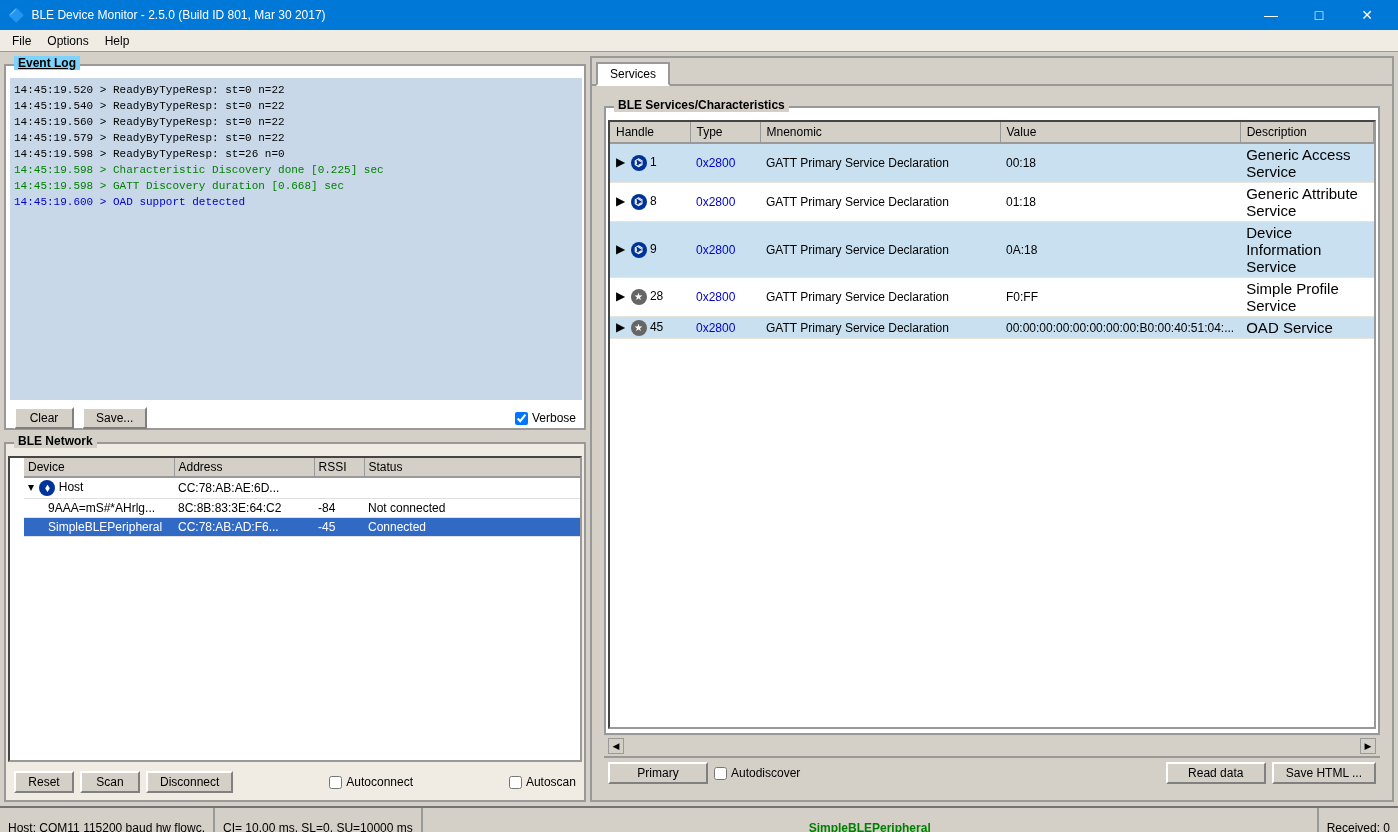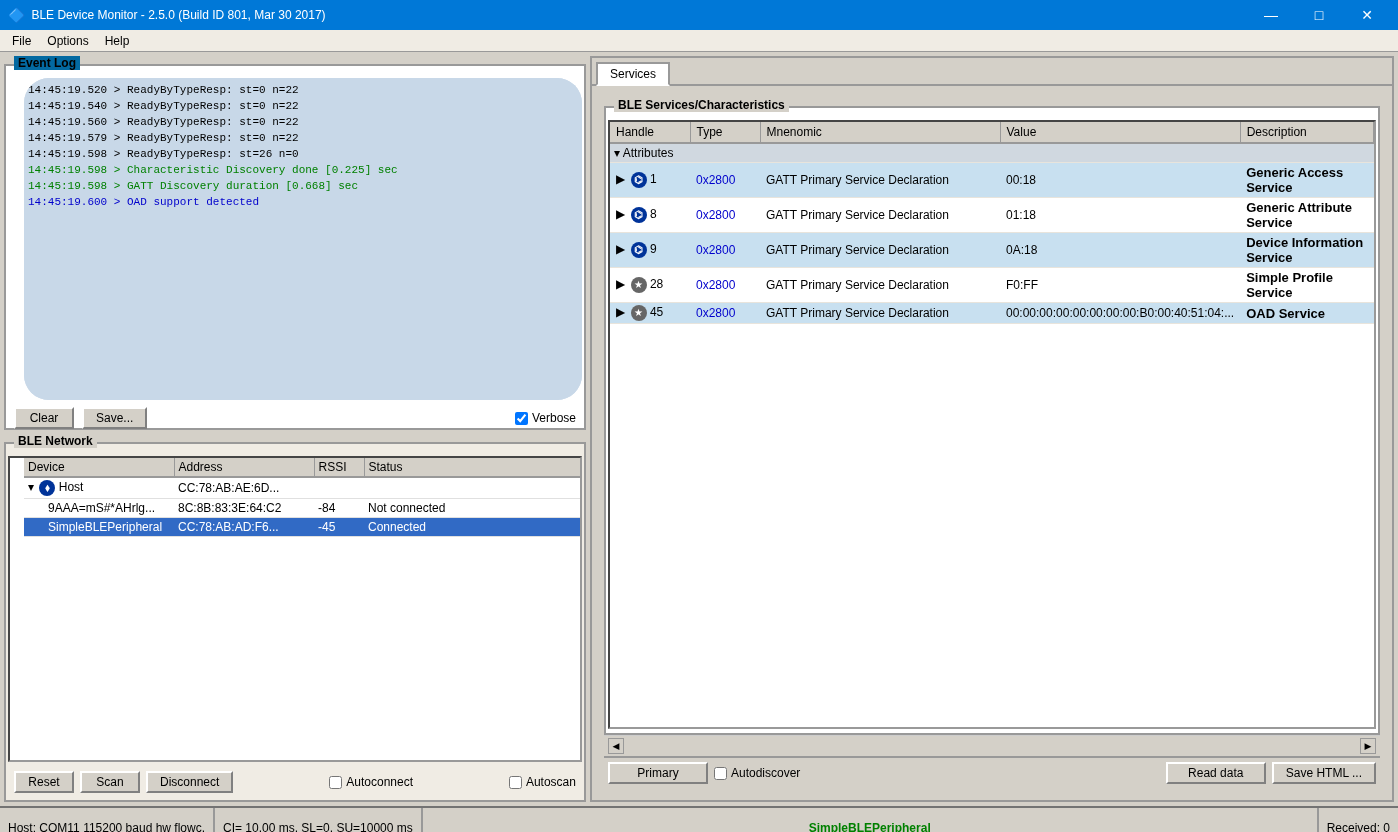--- a/index.html
+++ b/index.html
@@ -89,29 +89,29 @@
 
     
     .event-log-group {
       flex: 1;
       border: 2px solid #999;
       background: #ffffff;
       position: relative;
       margin-top: 8px;
     }
     .event-log-group .group-box-title {
-      background: #0369a1;
+      background: #7dd3fc;
+      text-decoration: underline;
     }
     .event-log-content {
       height: calc(100% - 40px);
       overflow: hidden;
       background: #c8d8e8;
       position: relative;
-      margin: 12px 2px 2px 18px;
-      border-radius: 25px;
+      margin: 12px 2px 2px 4px;
     }
     .event-log-scroll {
       height: 100%;
       overflow-y: scroll;
       padding: 4px;
       font-family: 'Courier New', monospace;
       font-size: 11px;
       line-height: 16px;
       background: #c8d8e8;
     }
@@ -283,21 +283,21 @@
       width: 16px;
       height: 16px;
       background: #666666;
       border-radius: 50%;
       color: white;
       text-align: center;
       line-height: 16px;
       font-size: 10px;
     }
     .type-link { color: #0000cc; }
-    .desc-bold { font-weight: bold; font-size: 13px; }
+    .desc-bold { font-weight: normal; font-size: 15px; }
 
     .services-footer {
       display: flex;
       align-items: center;
       padding: 4px;
       gap: 6px;
       border-top: 2px solid #999;
     }
 
     
@@ -474,26 +474,20 @@
                 <tr>
                   <th style="width:80px;">Handle</th>
                   <th style="width:70px;">Type</th>
                   <th style="width:240px;">Mnenomic</th>
                   <th style="width:200px;">Value</th>
                   <th>Description</th>
                 </tr>
               </thead>
               <tbody>
 
-                <tr>
-                  <td colspan="5" style="background:#d0d8e0; padding-left:4px;">
-                    <span>▾</span>
-                    <span>Attributes</span>
-                  </td>
-                </tr>
 
                 <tr style="background:#c8e0f0;">
                   <td>
                     <span style="margin-right:2px;">▶</span>
                     <span class="bt-icon" style="font-size:10px;">⌬</span>
                     <span> 1</span>
                   </td>
                   <td><span class="type-link">0x2800</span></td>
                   <td>GATT Primary Service Declaration</td>
                   <td>00:18</td>

